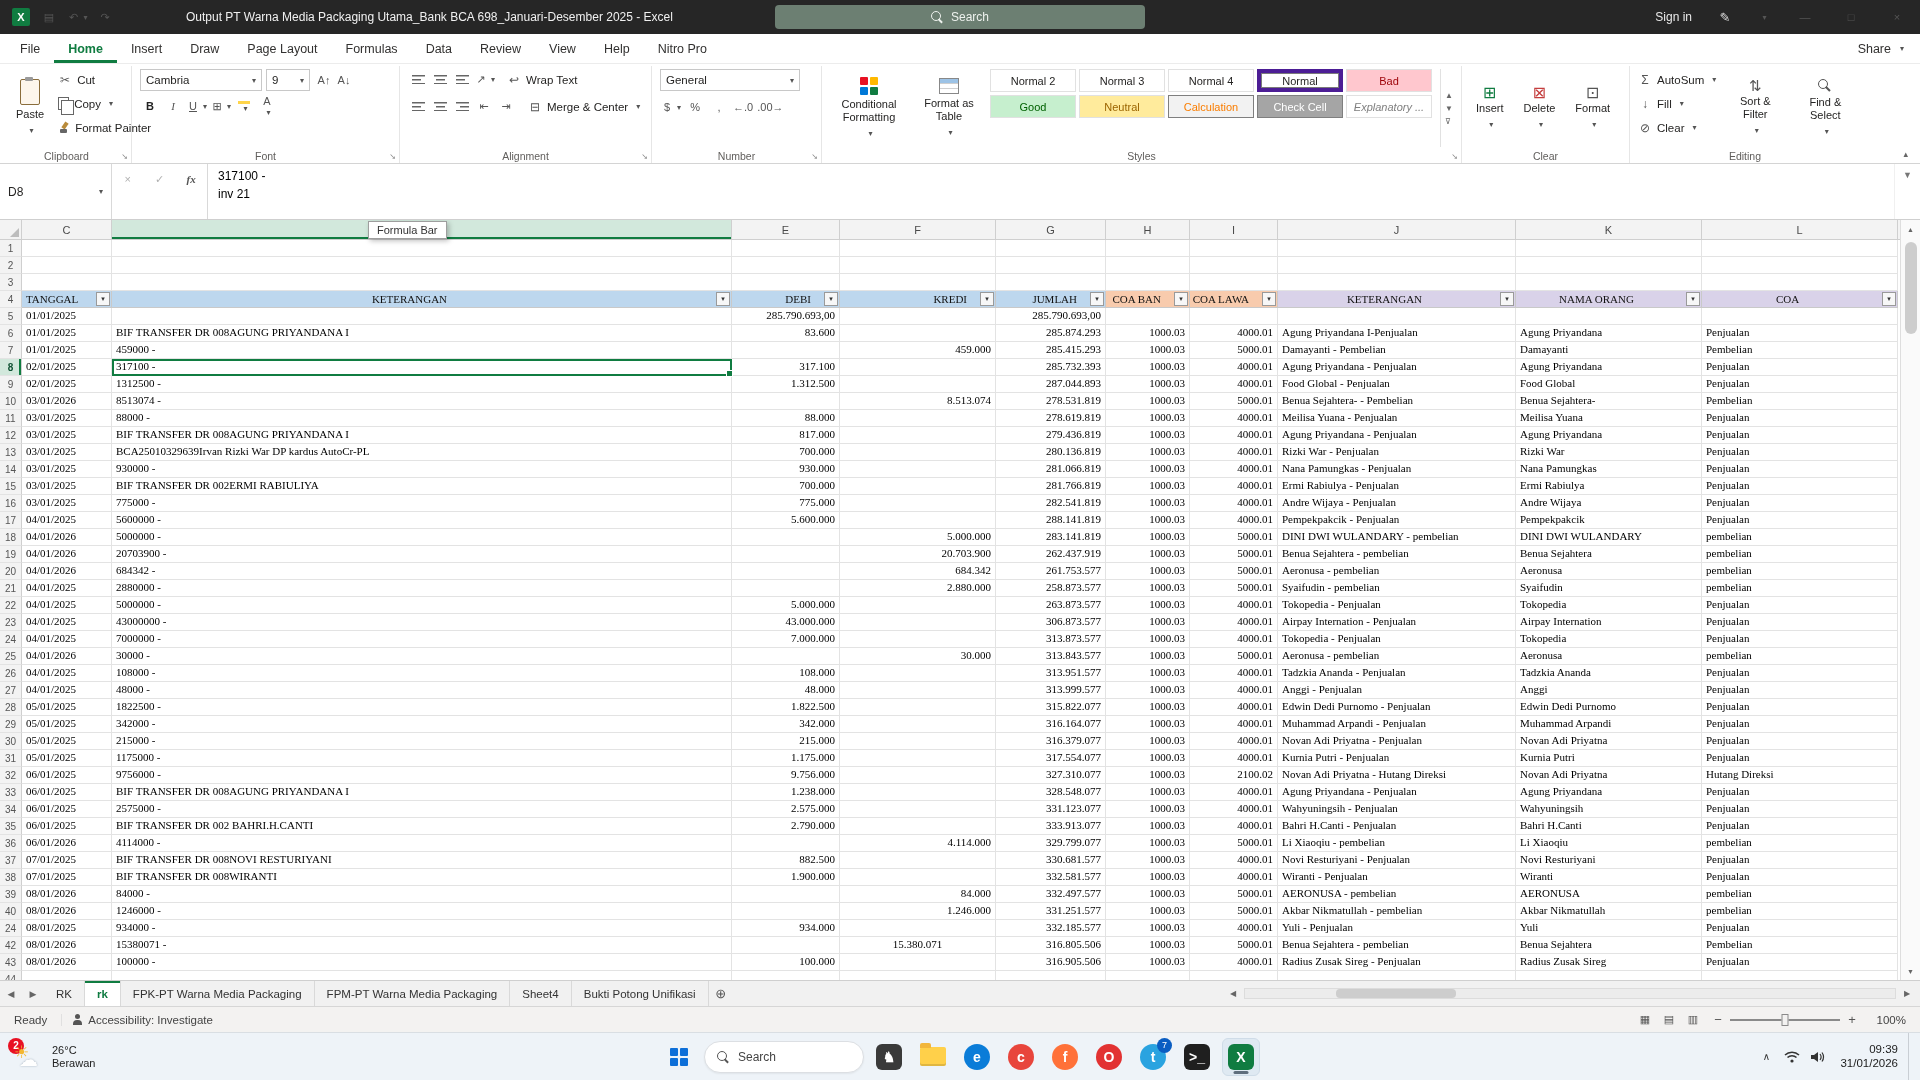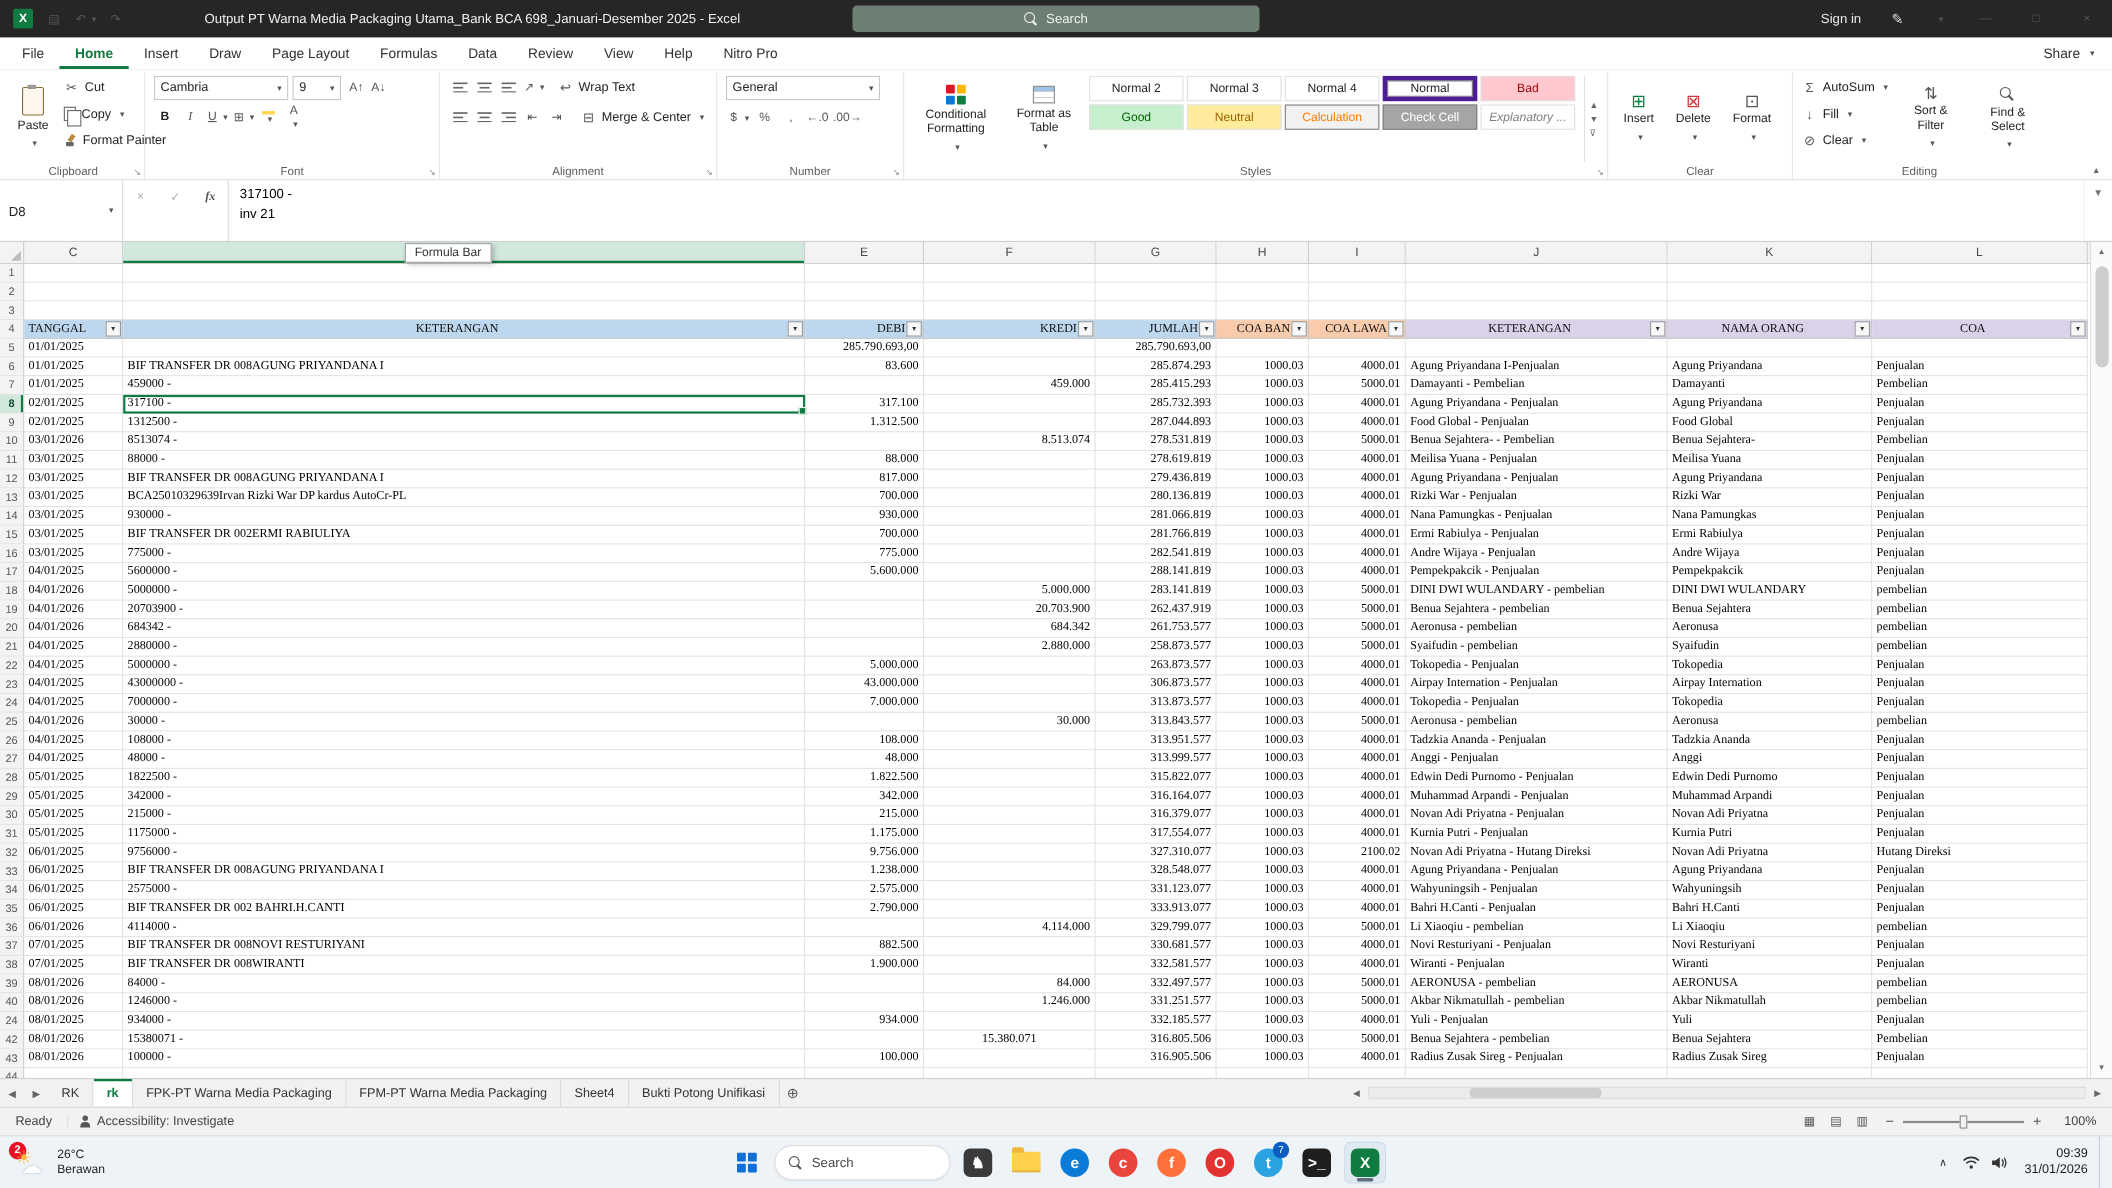--- a/index.html
+++ b/index.html
@@ -97,21 +97,21 @@
   .clh{border-right:1px solid #cfcfcf;display:flex;align-items:center;justify-content:center;font-size:11px;color:#4a4a4a;background:#f3f3f3;flex:0 0 auto}
   .clh.sel{background:#d2e8dc;box-shadow:inset 0 -2px 0 #107c41;color:#0f5132}
   .gridbody{position:relative;height:740px;overflow:hidden}
   .grow{display:flex;height:17px}
   .rnh{width:22px;flex:0 0 22px;background:#f3f3f3;border-right:1px solid #cfcfcf;border-bottom:1px solid #e3e3e3;font-size:10px;color:#555;display:flex;align-items:center;justify-content:center}
   .rnh.sel{background:#d2e8dc;box-shadow:inset -2px 0 0 #107c41;color:#0f5132;font-weight:bold}
   .gc{border-right:1px solid #e3e3e3;border-bottom:1px solid #e3e3e3;padding:0 4px;font-family:"Liberation Serif",serif;font-size:11px;color:#000;line-height:15px;white-space:nowrap;overflow:hidden;flex:0 0 auto}
   .gc.num{text-align:right}
   .gc.selcell{outline:2px solid #107c41;outline-offset:-2px;position:relative;z-index:3;overflow:visible}
   .gc.selcell::after{content:'';position:absolute;right:-2px;bottom:-2px;width:5px;height:5px;background:#107c41;border:1px solid #fff}
-  .hc{display:flex;align-items:center;position:relative;padding:0 16px 0 4px;border-right:1px solid #c9c9c9;border-bottom:1px solid #c9c9c9;font-family:"Liberation Serif",serif;font-size:11px;color:#111;flex:0 0 auto;white-space:nowrap;overflow:hidden}
+  .hc{display:flex;align-items:center;position:relative;padding:0 28px 0 4px;border-right:1px solid #c9c9c9;border-bottom:1px solid #c9c9c9;font-family:"Liberation Serif",serif;font-size:11px;color:#111;flex:0 0 auto;white-space:nowrap;overflow:hidden}
   .hc.l{justify-content:flex-start}.hc.c{justify-content:center}.hc.r{justify-content:flex-end}
   .flt{position:absolute;right:1px;top:1px;width:14px;height:14px;background:#f7f7f7;border:1px solid #9a9a9a;font-size:7px;display:flex;align-items:center;justify-content:center;color:#333;font-family:"Liberation Sans",sans-serif}
   .ftip{position:absolute;left:368px;top:1px;height:18px;padding:0 8px;background:#fff;border:1px solid #9e9e9e;box-shadow:2px 2px 5px rgba(0,0,0,.25);font-size:11px;color:#333;display:flex;align-items:center;z-index:9}
   .vscroll{position:absolute;right:0;top:0;bottom:0;width:20px;background:#fafafa;border-left:1px solid #dedede;display:flex;flex-direction:column;align-items:center}
   .vscroll .sarr{height:18px;display:flex;align-items:center;justify-content:center;font-size:7px;color:#666;width:100%}
   .vthumb{width:12px;height:92px;background:#cdcdcd;border-radius:6px;margin-top:4px}
   .vspacer{flex:1}
 
   
   .tabsbar{height:26px;flex:0 0 26px;background:#f1f1f1;border-top:1px solid #cfcfcf;display:flex;align-items:stretch;font-size:11.5px}

